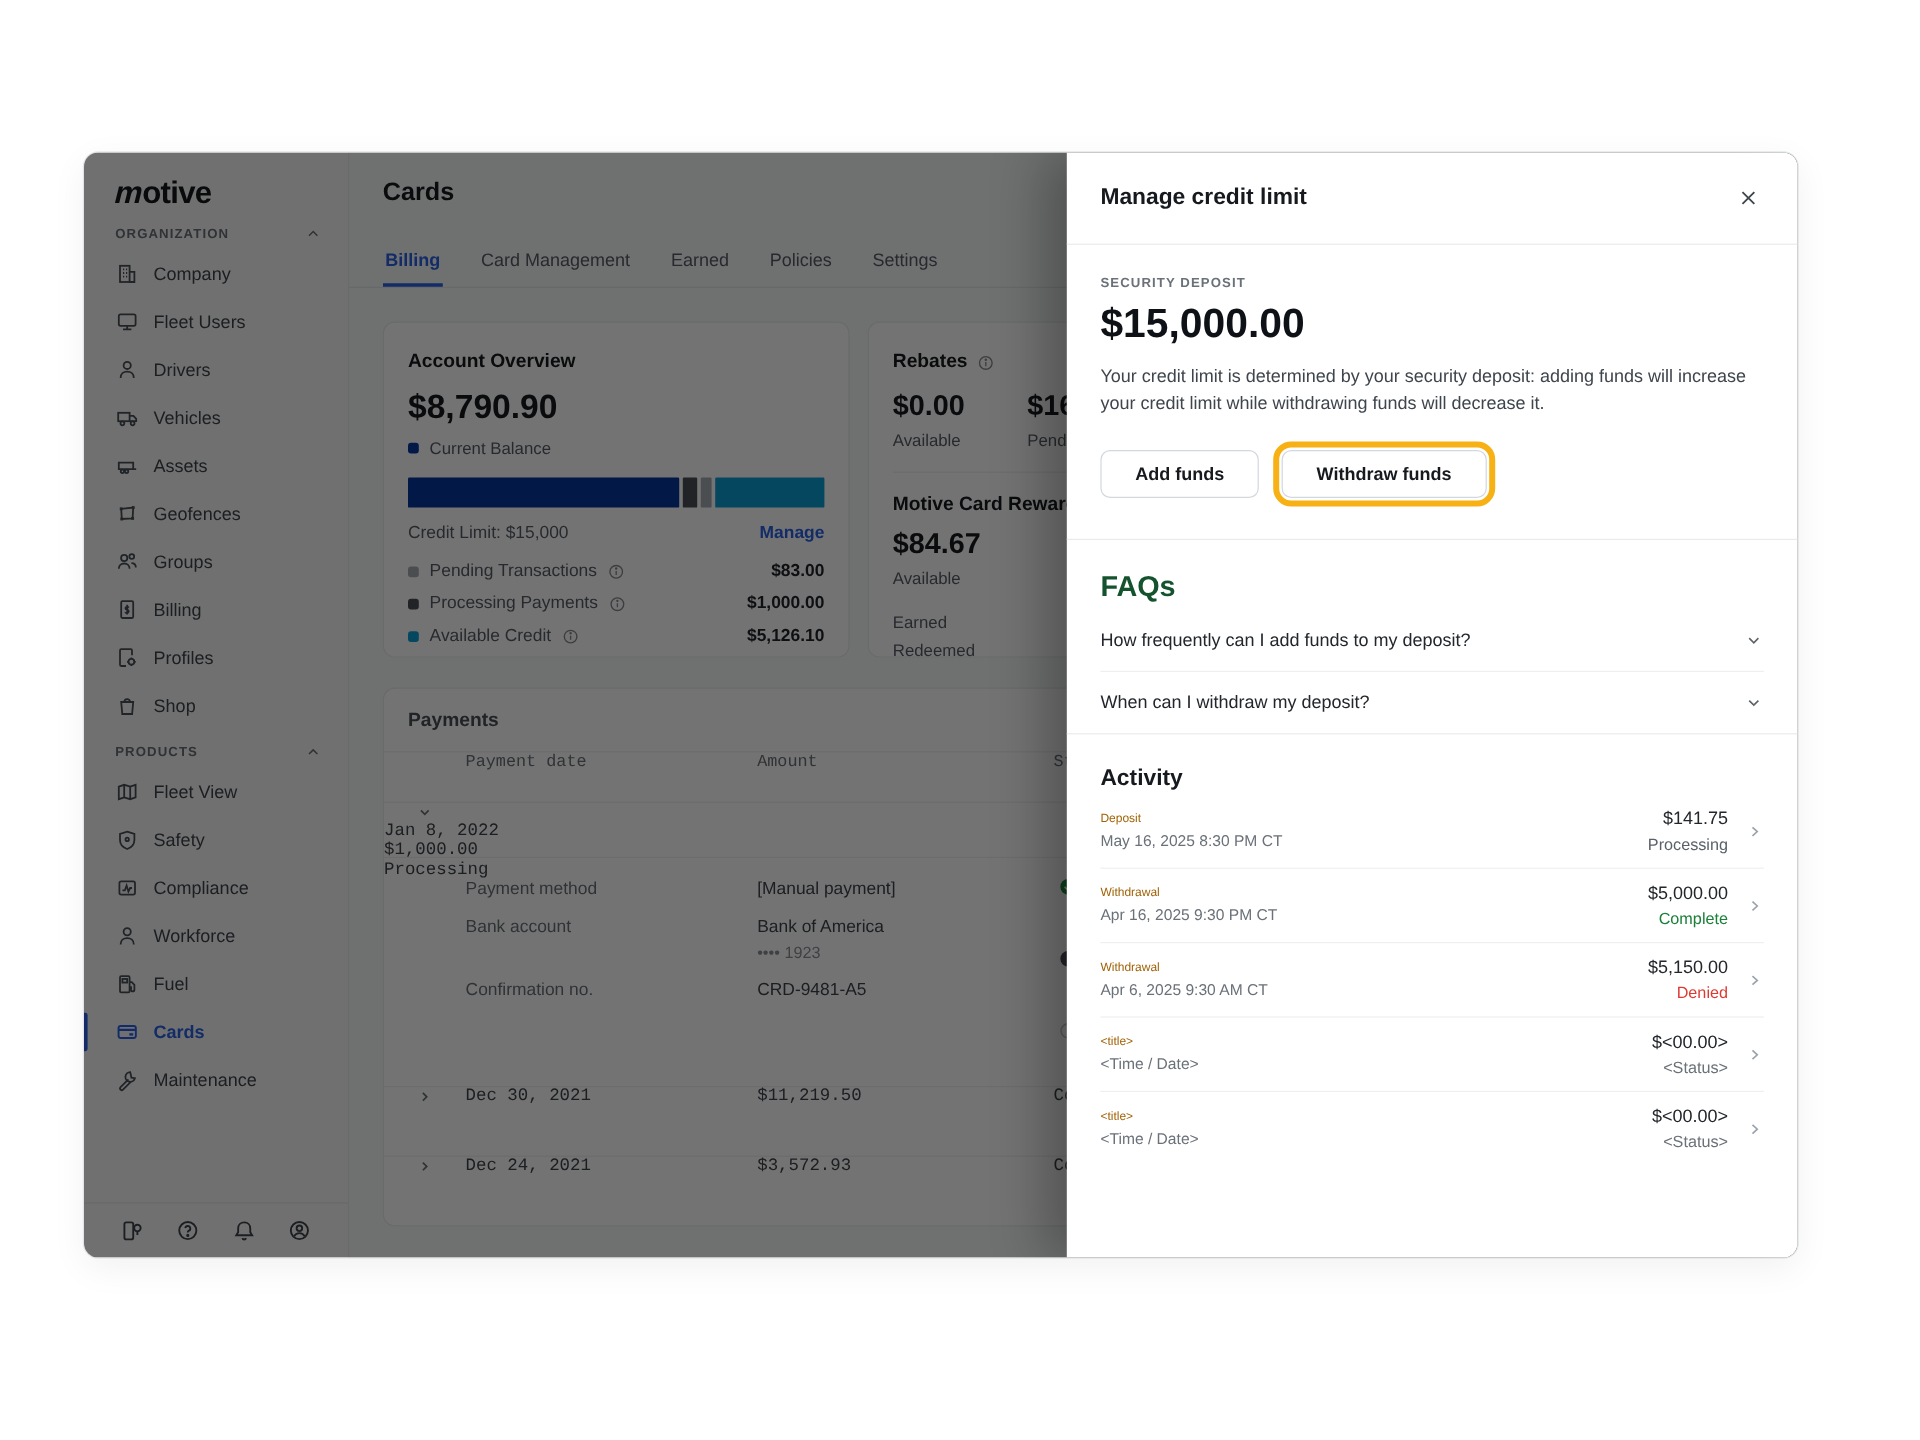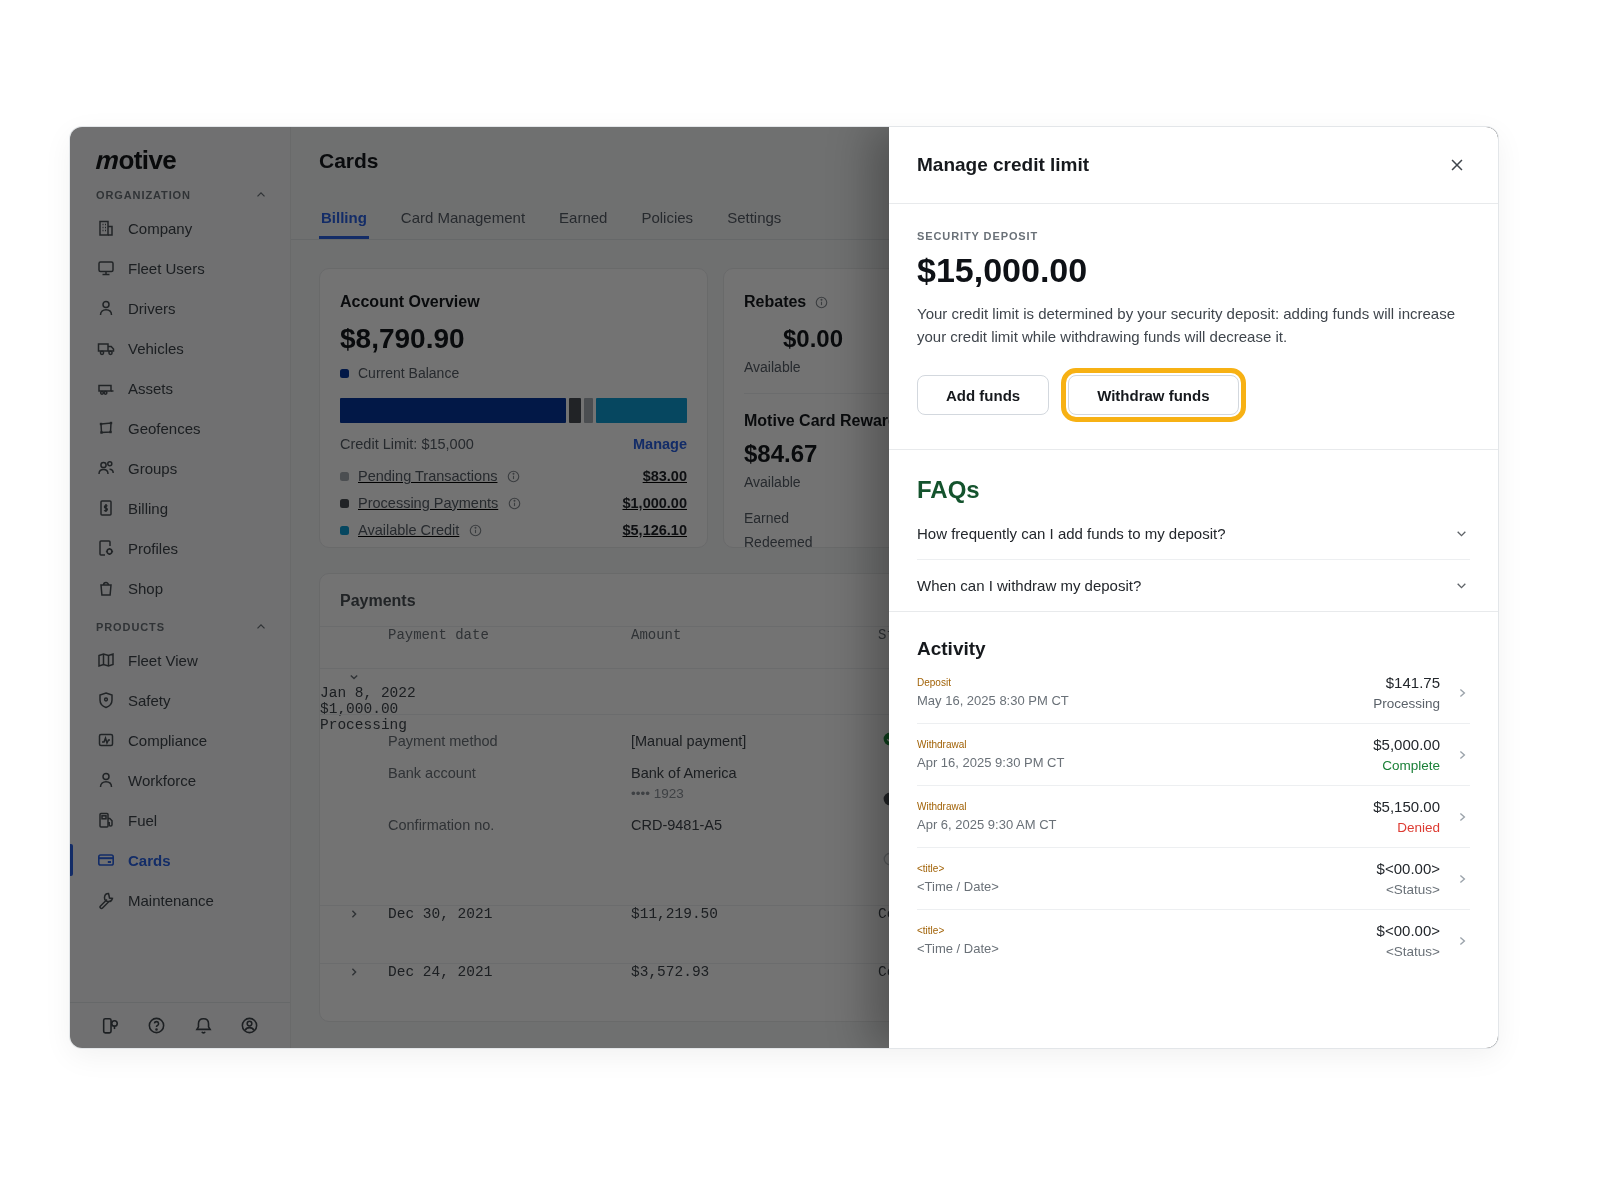--- a/index.html
+++ b/index.html
@@ -40,29 +40,29 @@
   .ov-card { width:389px; height:280px; padding:24px 20px; }
   .card-title { font-size:16px; font-weight:700; color:#16191D; }
   .big-amount { font-size:28px; font-weight:700; color:#16191D; margin-top:12px; }
   .legend { display:flex; align-items:center; gap:9px; margin-top:10px; font-size:14px; color:#565D66; }
   .dot { width:9px; height:9px; border-radius:2.5px; flex-shrink:0; }
   .bar { display:flex; gap:3px; height:25px; margin-top:17px; }
   .bar-seg { height:100%; border-radius:1px; }
   .bar-seg.last { flex:1; }
   .limit-row { display:flex; justify-content:space-between; margin-top:13px; font-size:14.5px; color:#565D66; }
   .link { color:#2A62E4; font-weight:600; cursor:pointer; }
-  .ov-rows { margin-top:16px; display:flex; flex-direction:column; gap:11px;text-decoration:underline; }
+  .ov-rows { margin-top:16px; display:flex; flex-direction:column; gap:11px; }
   .ov-row { display:flex; align-items:center; gap:9px; font-size:14.5px; color:#565D66; }
   .ov-row .val { margin-left:auto; color:#1F2328; font-weight:700; }
   .info { color:#83898F; cursor:pointer; }
 
   .reb-card { flex:1; height:280px; padding:24px 20px; }
   .reb-title { display:flex; align-items:center; gap:8px; }
   .reb-cols { display:flex; gap:52px; margin-top:14px; }
-  .reb-val { font-size:24px; font-weight:700; color:#16191D;margin-left:39px; }
+  .reb-val { font-size:24px; font-weight:700; color:#16191D; }
   .reb-lab { font-size:14px; color:#565D66; margin-top:6px; }
   .reb-div { height:1px; background:#EDEFF1; margin:18px 0; }
   .rw-val { font-size:24px; font-weight:700; color:#16191D; margin-top:10px; }
   .rw-rows { margin-top:20px; display:flex; flex-direction:column; gap:8px; font-size:14px; color:#565D66; }
 
   .pay-card { width:1080px; margin-top:25px; padding:0; overflow:hidden; }
   .pay-title { padding:18px 20px 16px; font-size:16px; font-weight:700; color:#4A5056; }
   .prow { display:flex; border-top:1px solid #EDEFF1;font-family:Liberation Mono, monospace; }
   .c1 { width:68px; display:flex; justify-content:center; color:#6A7178; }
   .c2 { width:243px; }

